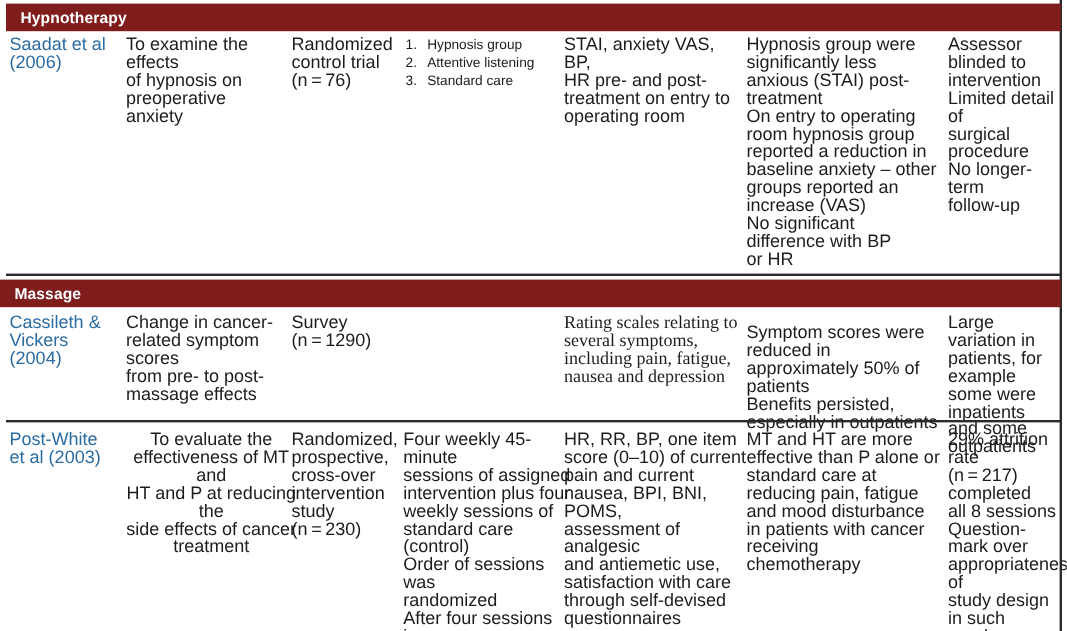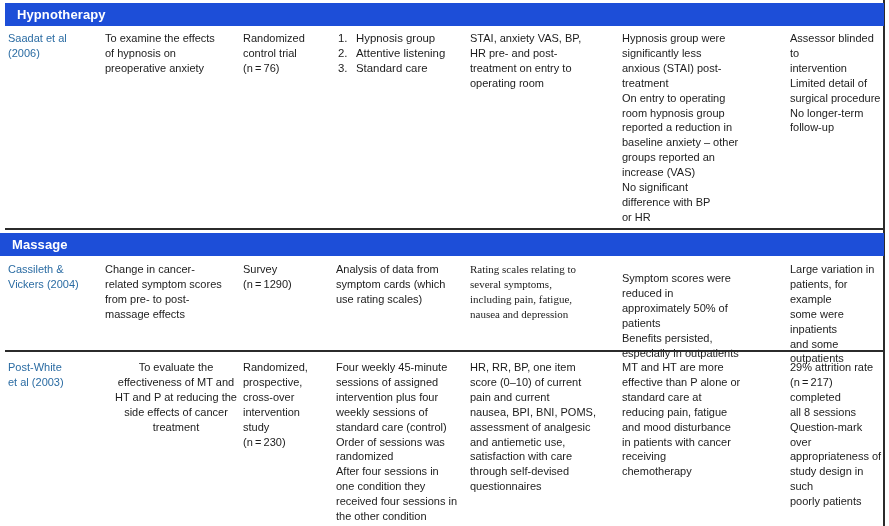--- a/index.html
+++ b/index.html
@@ -31,21 +31,21 @@
     right: 4px;
     width: 2px;
     height: 526px;
     background: #2b2b2b;
   }
 
   
   .section-band {
     position: absolute;
     height: 23px;
-    background: #1d4ed8;
+    background: #7f1d1d;
     display: flex;
     align-items: center;
     box-sizing: border-box;
   }
   .section-band .band-label {
     color: #ffffff;
     font-size: 13px;
     font-weight: bold;
     letter-spacing: 0.1px;
     padding-left: 12px;
@@ -62,21 +62,21 @@
 
   
   .row {
     position: absolute;
     left: 0;
     width: 889px;
   }
   .cell {
     position: absolute;
     top: 0;
-    font-size: 11px;
+    font-size: 15px;
     line-height: 14.9px;
     color: #1c1c1c;
     box-sizing: border-box;
     white-space: pre-line;
   }
   .cell.citation {
     color: #2b6ca3;
   }
 
   
@@ -167,23 +167,20 @@
 
   <div class="row" style="top:262px; height:86px;">
     <div class="cell citation" style="left:8px;  width:95px;">Cassileth &amp;
 Vickers (2004)</div>
     <div class="cell" style="left:105px; width:138px;">Change in cancer-
 related symptom scores
 from pre- to post-
 massage effects</div>
     <div class="cell" style="left:243px; width:90px;">Survey
 (n = 1290)</div>
-    <div class="cell" style="left:336px; width:134px;">Analysis of data from
-symptom cards (which
-use rating scales)</div>
     <div class="cell" style="left:470px; width:150px;font-family:Liberation Serif, serif;">Rating scales relating to
 several symptoms,
 including pain, fatigue,
 nausea and depression</div>
     <div class="cell" style="left:622px; width:164px;margin-top:9px;">Symptom scores were
 reduced in
 approximately 50% of
 patients
 Benefits persisted,
 especially in outpatients</div>

